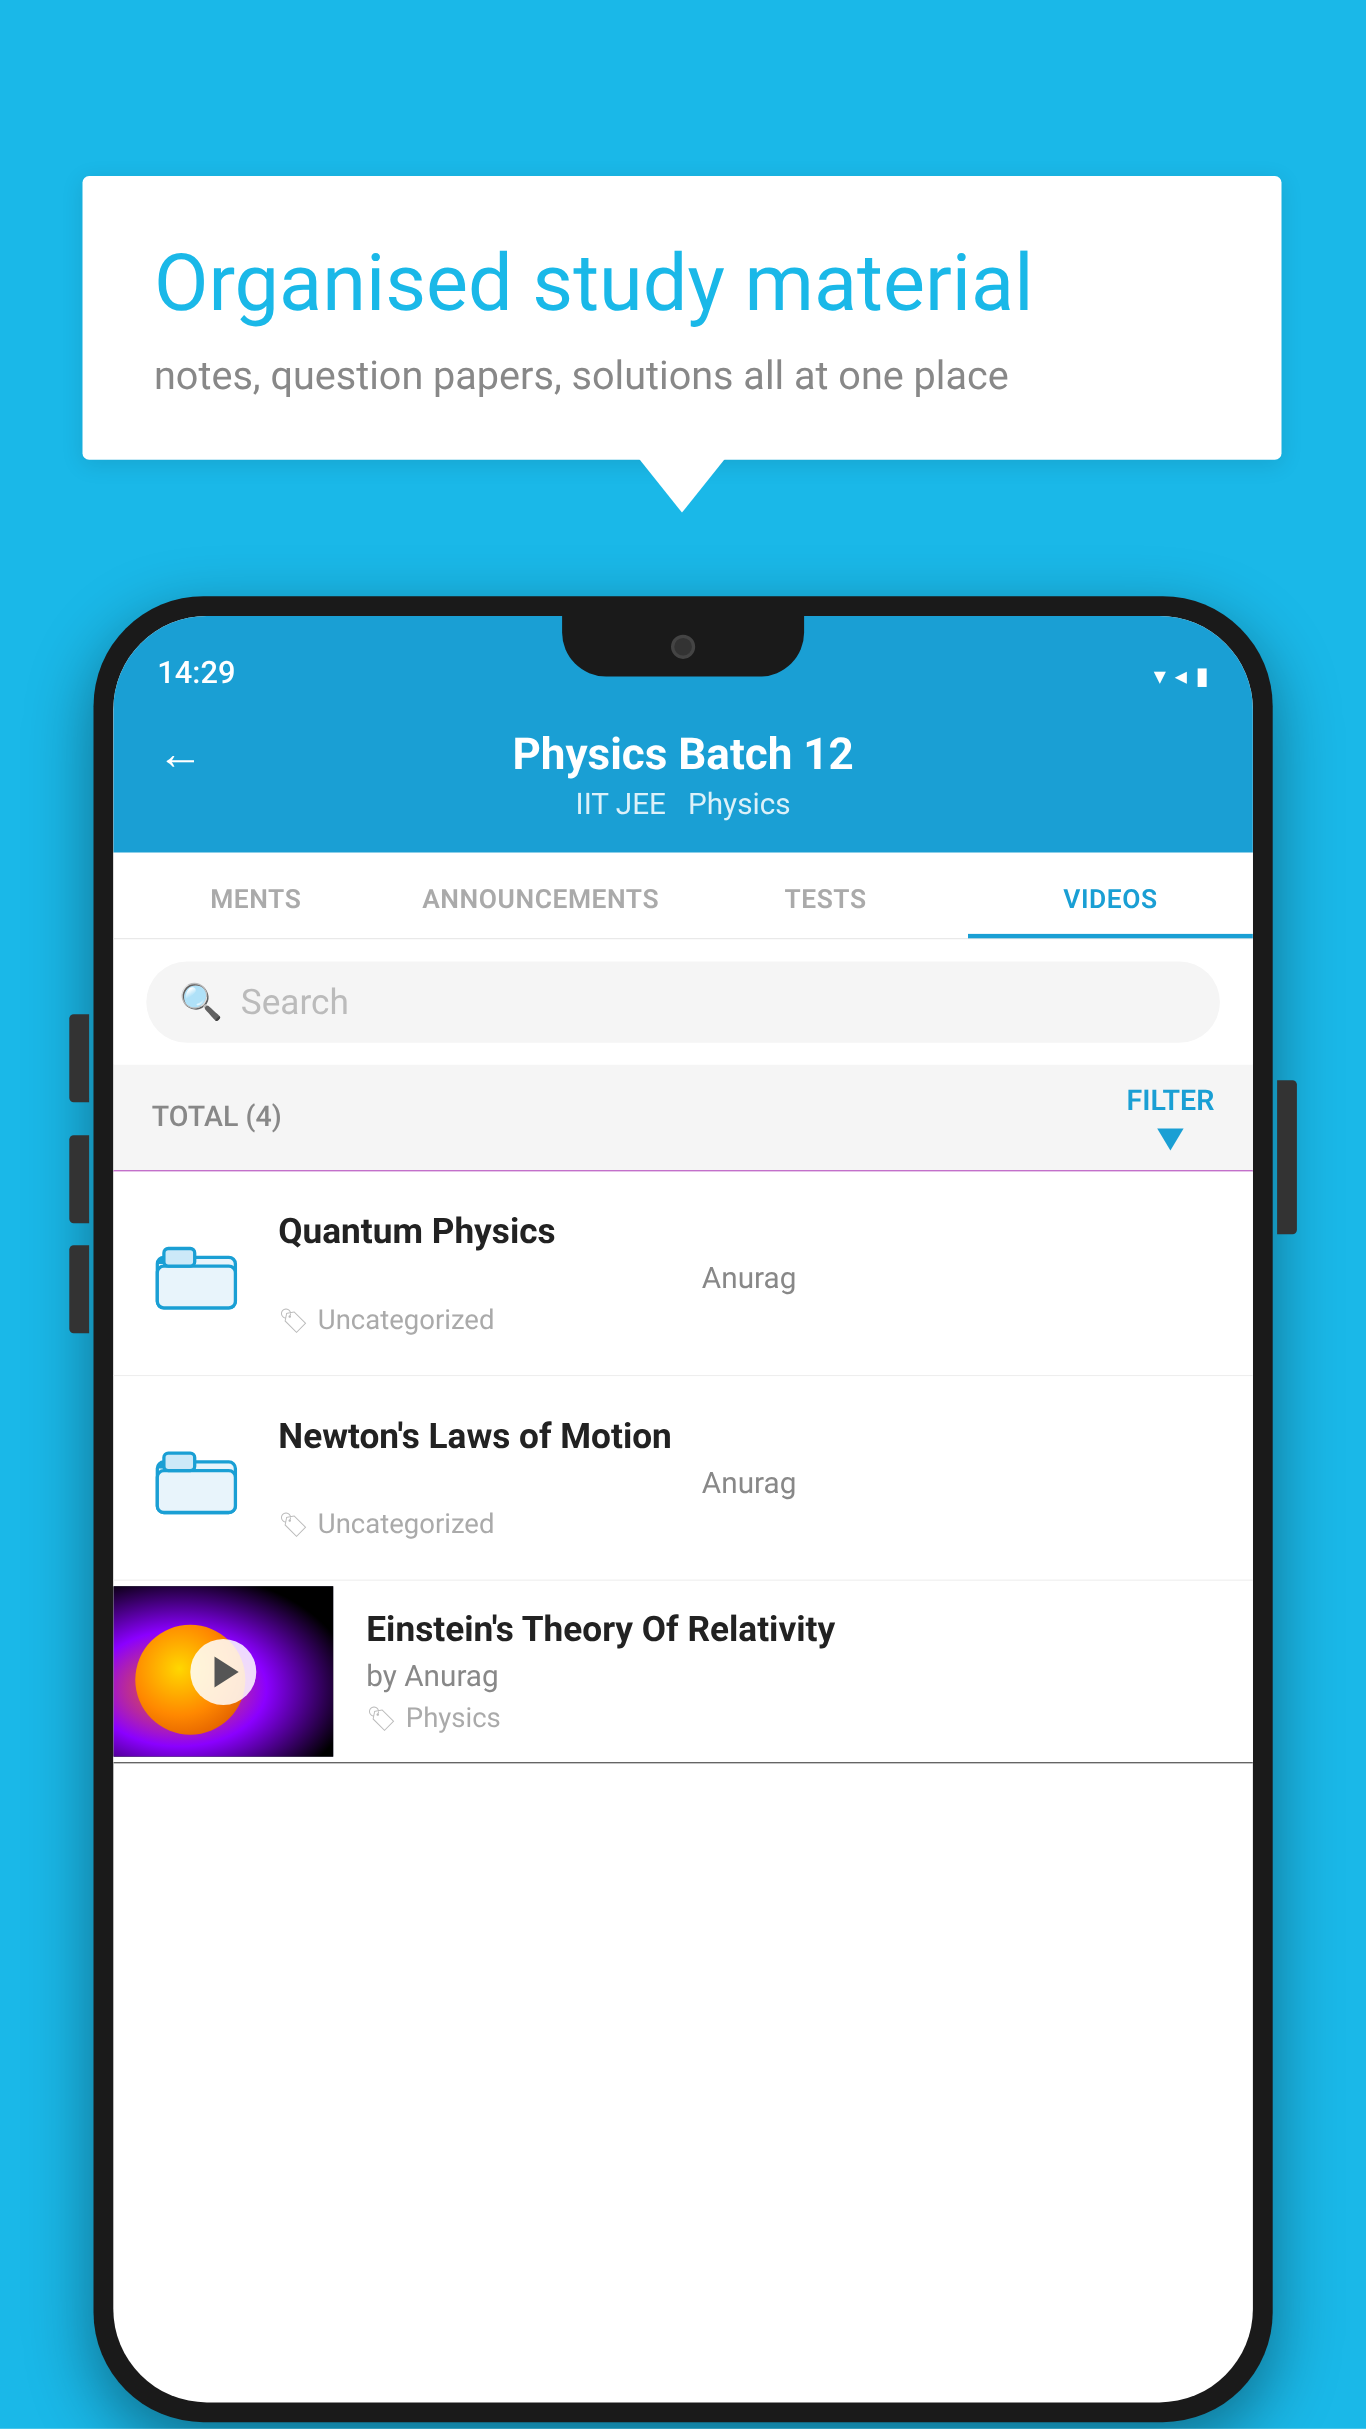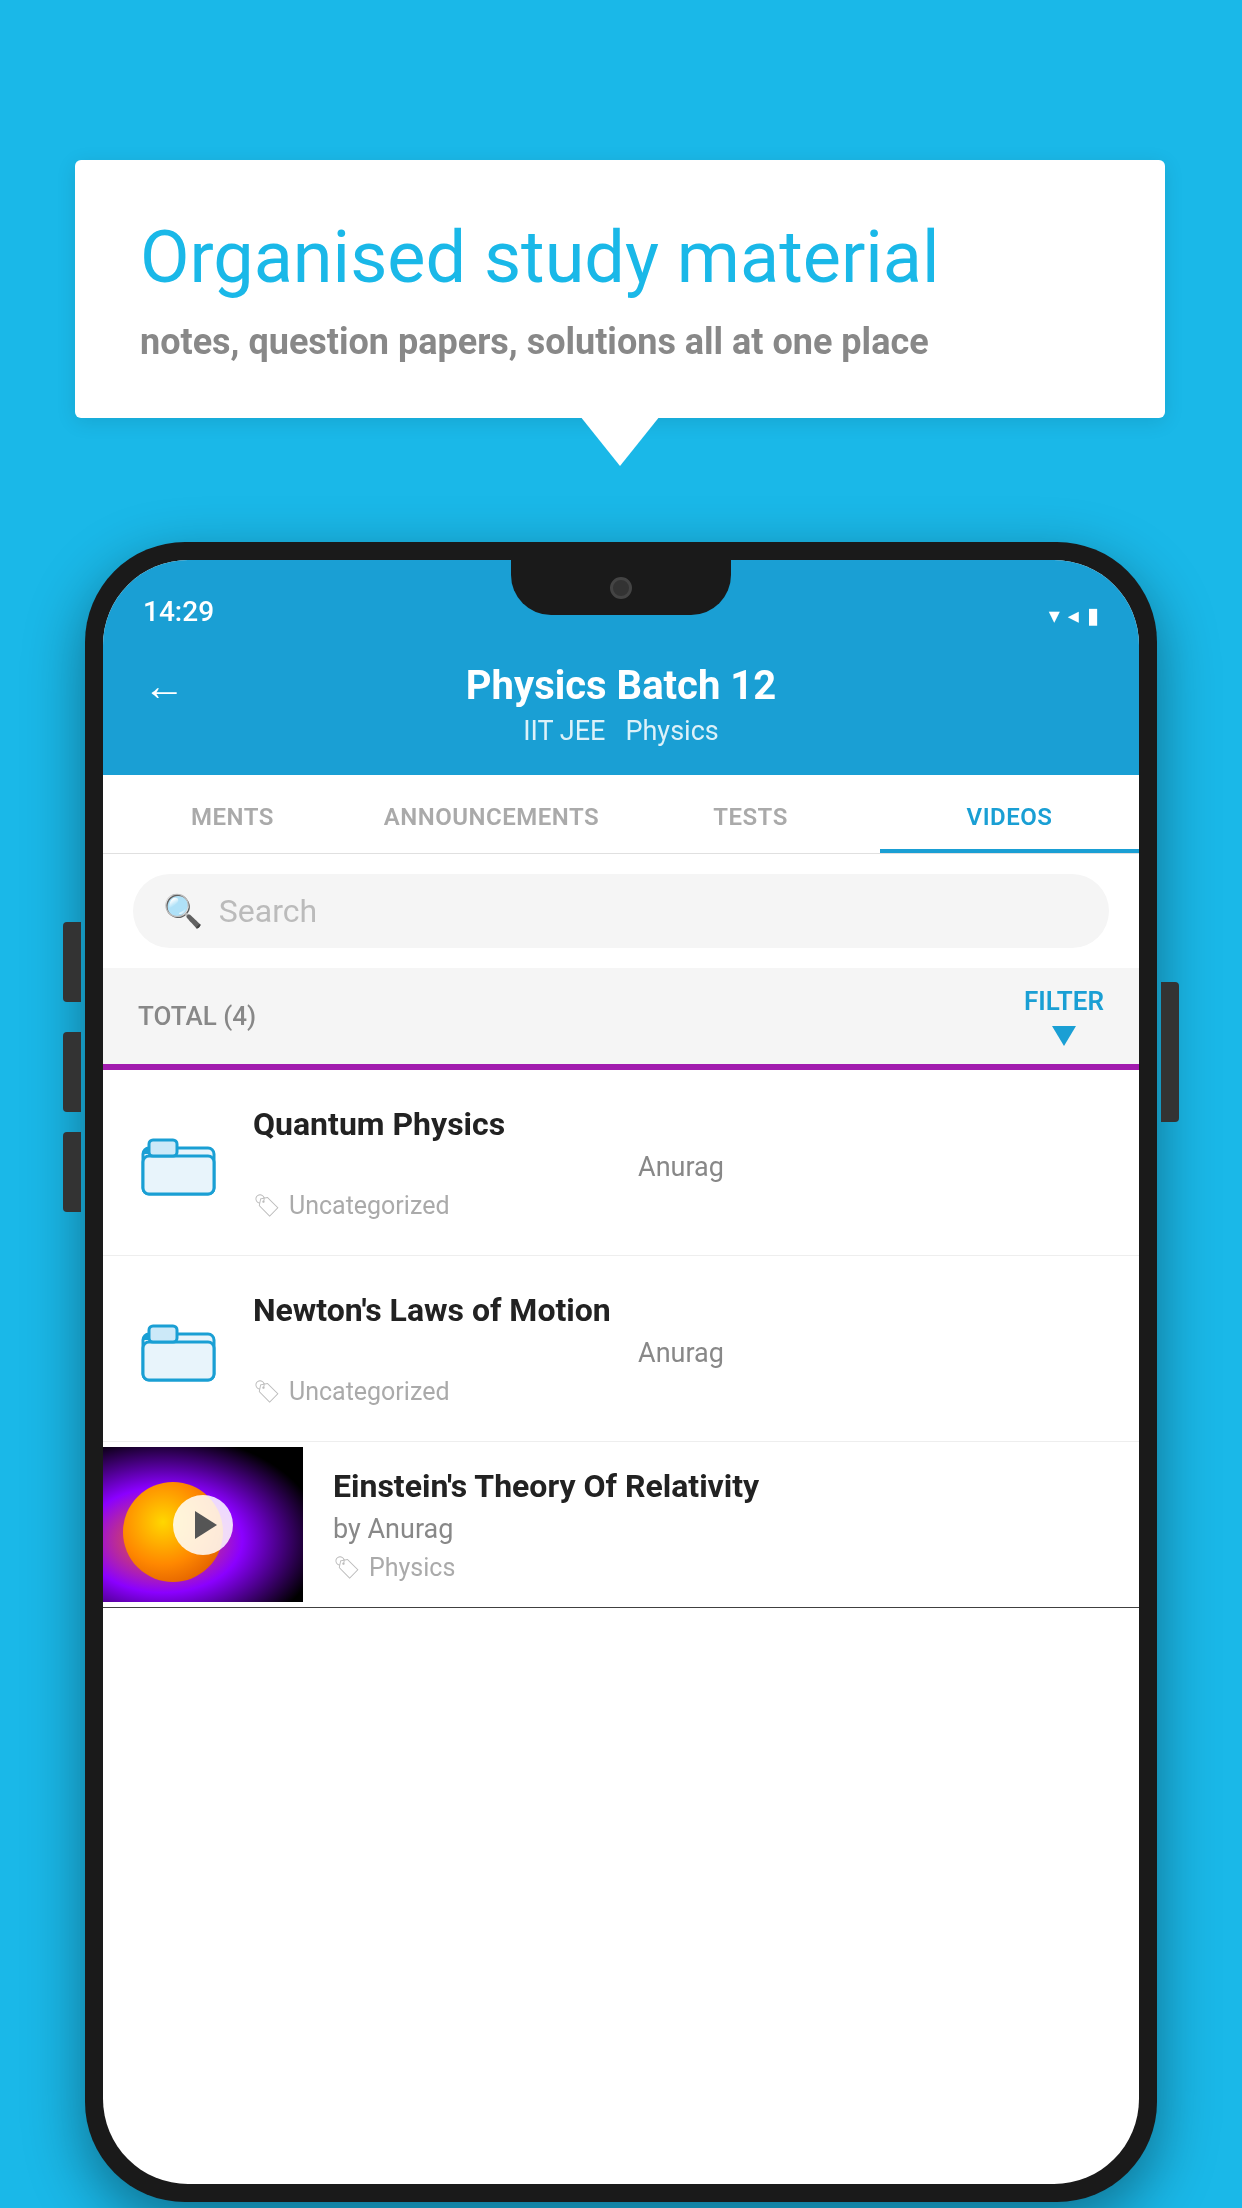--- a/index.html
+++ b/index.html
@@ -42,21 +42,21 @@
       color: #1ab8e8;
       font-size: 72px;
       font-weight: 400;
       line-height: 1.2;
       margin-bottom: 20px;
     }
 
     .speech-bubble-subtitle {
       color: #888;
       font-size: 36px;
-      font-weight: 700;
+      font-weight: 400;
     }
 
     
     .phone-wrapper {
       position: absolute;
       top: 542px;
       left: 85px;
       width: 1072px;
       height: 1660px;
     }
@@ -255,21 +255,21 @@
       font-size: 32px;
     }
 
     
     .filter-bar {
       background: #f5f5f5;
       display: flex;
       justify-content: space-between;
       align-items: center;
       padding: 18px 35px;
-      border-bottom: 6px solid #a21caf;
+      border-bottom: 1px solid #a21caf;
     }
 
     .total-count {
       color: #888;
       font-size: 26px;
       font-weight: 500;
     }
 
     .filter-btn {
       display: flex;

